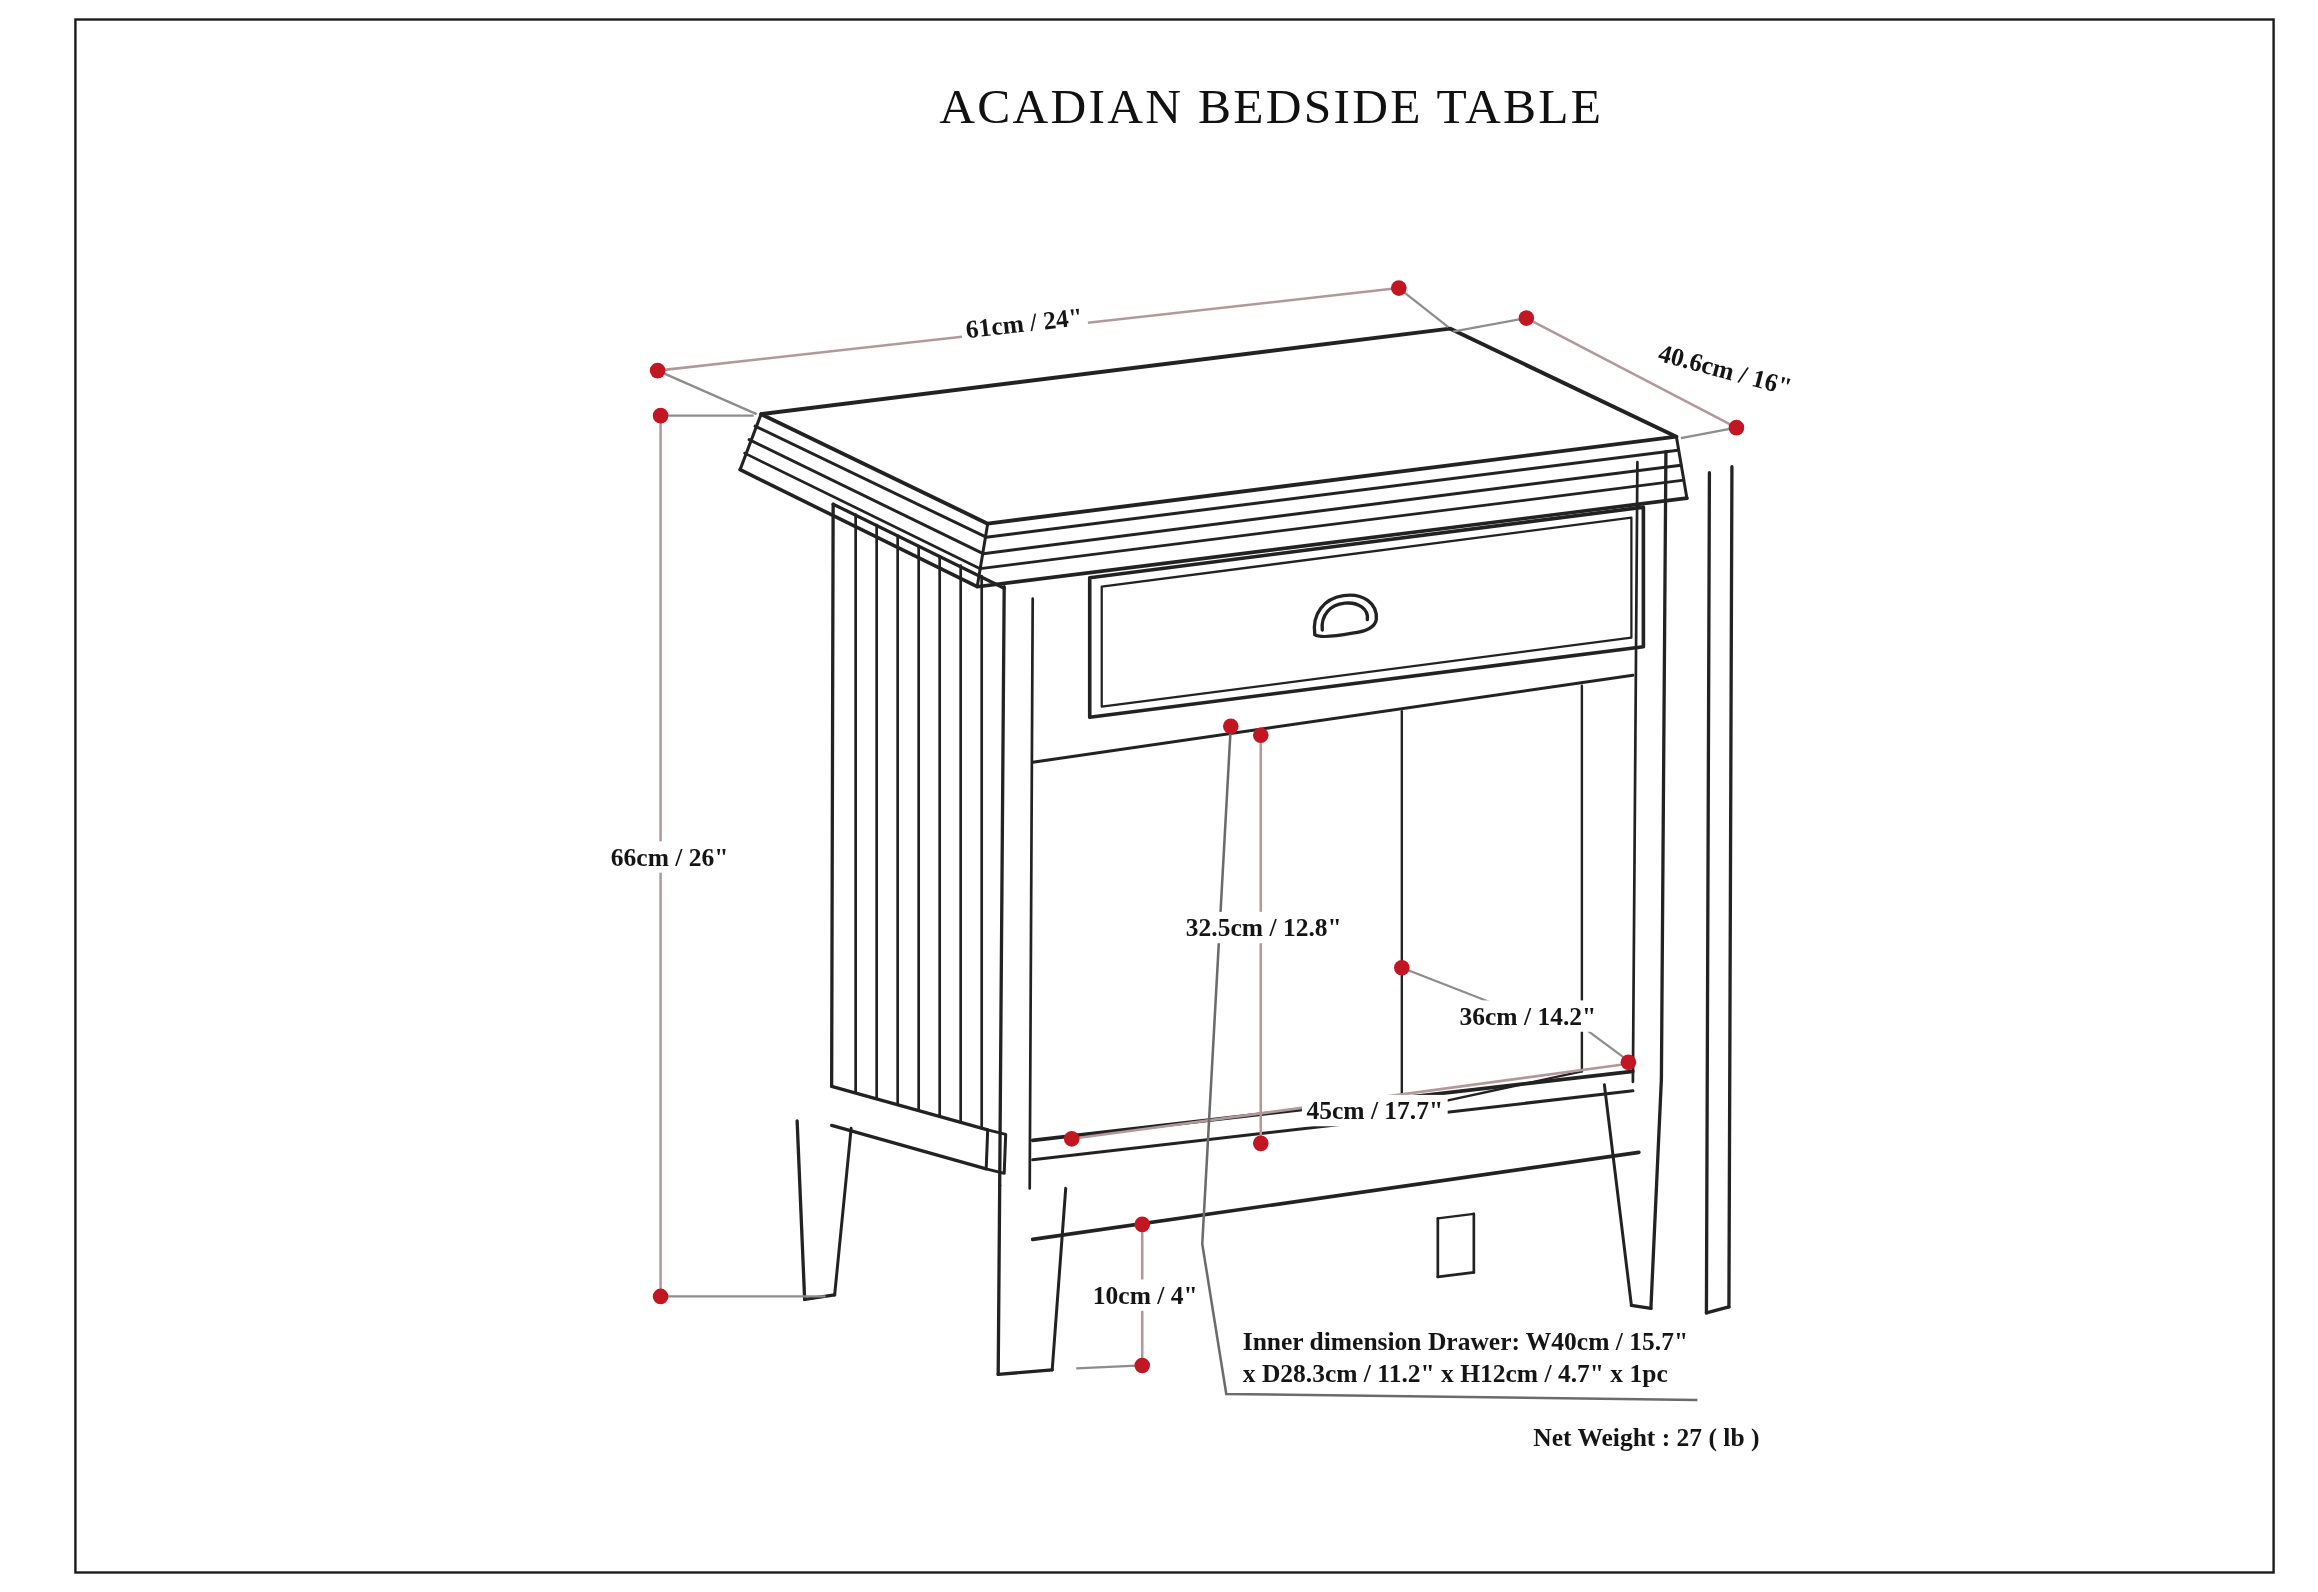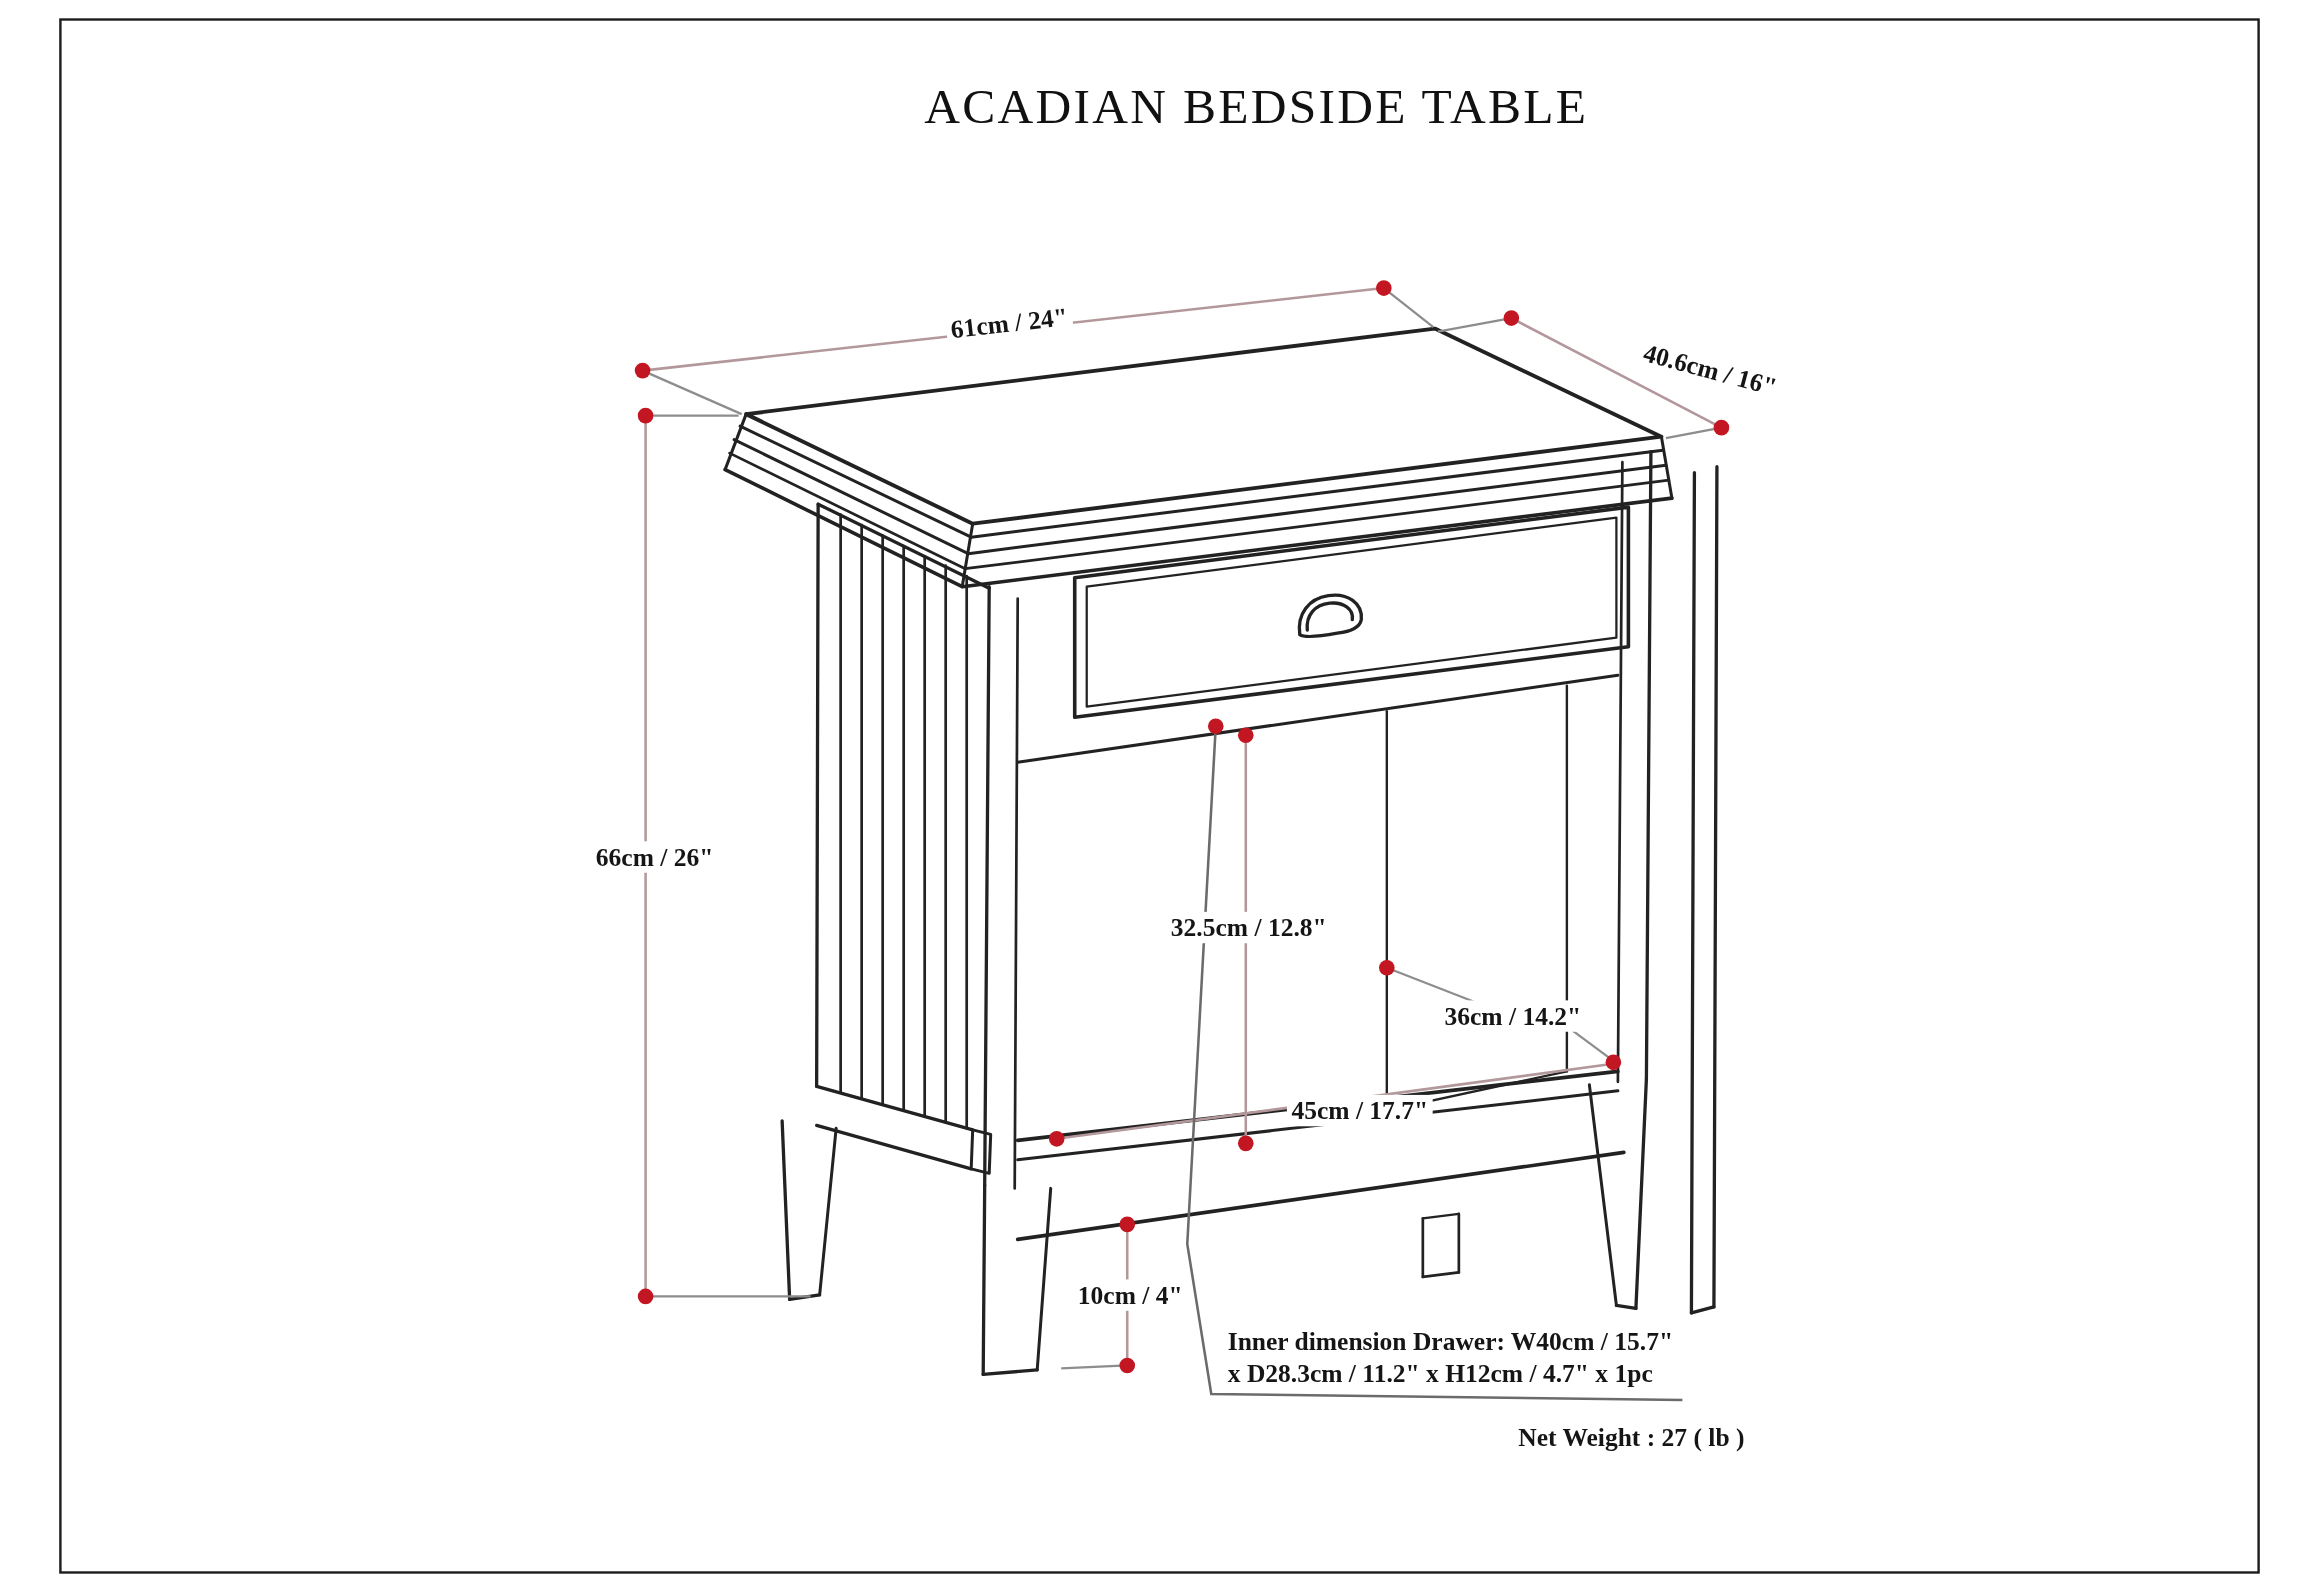--- a/index.html
+++ b/index.html
@@ -9,20 +9,21 @@
     width: 2319px;
     height: 1592px;
     overflow: hidden;
     font-family: "Liberation Serif", "DejaVu Serif", serif;
   }
   #stage {
     width: 2209px;
     height: 1592px;
     position: relative;
     background: #ffffff;
+    margin-left: 15px;
   }
   svg { display: block; }
   .page-border {
     fill: none;
     stroke: #1c1c1c;
     stroke-width: 1.6;
   }
   .title-text {
     font-family: "Liberation Serif", "DejaVu Serif", serif;
     font-size: 33px;

